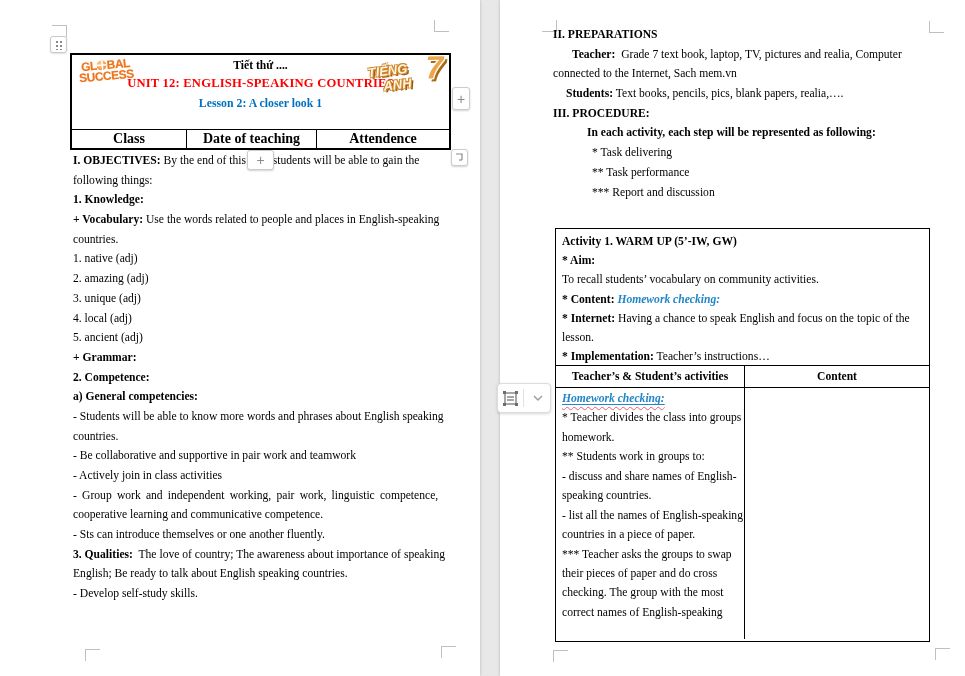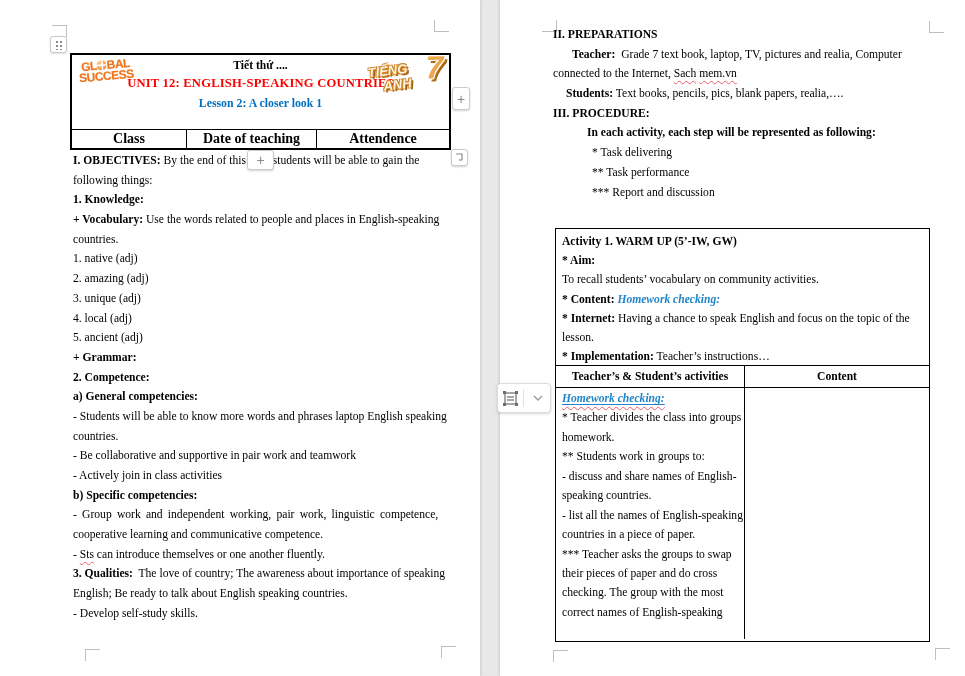--- a/index.html
+++ b/index.html
@@ -64,21 +64,21 @@
   .lp-body { left:73px; top:151px; width:384px; }
   .rp-body { left:53px; top:25px;  width:379px; }
   .ln { height:19.7px; line-height:19.7px; white-space:pre; }
   .ln b { font-weight:bold; }
   .just { word-spacing:2.3px; }
   .ind1 { padding-left:19px; }
   .ind2 { padding-left:13px; }
   .ind3 { padding-left:34px; }
   .ind4 { padding-left:39px; }
 
-  .sq { text-decoration:underline; text-decoration-style:wavy; text-decoration-color:#e85d6f;
+  .sq { text-decoration-style:wavy; text-decoration-color:#e85d6f;
         text-decoration-thickness:1px; text-underline-offset:3px; }
   .hw-link { color:#2186C8; font-weight:bold; font-style:italic; }
   .sq-wrap { text-decoration:underline; text-decoration-style:wavy; text-decoration-color:#e85d6f;
         text-decoration-thickness:1px; text-underline-offset:4px; }
   .ul { text-decoration:underline; text-decoration-style:solid; text-decoration-color:#2186C8;
         text-underline-offset:2px; }
 
   
   .act-table { position:absolute; left:55px; top:228px; width:375px; height:414px; border:1.5px solid #000;
     font-size:11.6px; }
@@ -150,25 +150,24 @@
       <div class="ln"><b>+ Vocabulary:</b><span> Use the words related to people and places in English-speaking</span></div>
       <div class="ln"><span>countries.</span></div>
       <div class="ln"><span>1. native (adj)</span></div>
       <div class="ln"><span>2. amazing (adj)</span></div>
       <div class="ln"><span>3. unique (adj)</span></div>
       <div class="ln"><span>4. local (adj)</span></div>
       <div class="ln"><span>5. ancient (adj)</span></div>
       <div class="ln"><b>+ Grammar:</b></div>
       <div class="ln"><b>2. Competence:</b></div>
       <div class="ln"><b>a) General competencies:</b></div>
-      <div class="ln"><span>- Students will be able to know more words and phrases laptop English speaking</span></div>
+      <div class="ln"><span>- Students will be able to know more words and phrases about English speaking</span></div>
       <div class="ln"><span>countries.</span></div>
       <div class="ln"><span>- Be collaborative and supportive in pair work and teamwork</span></div>
       <div class="ln"><span>- Actively join in class activities</span></div>
-      <div class="ln"><b>b) Specific competencies:</b></div>
       <div class="ln just"><span>- Group work and independent working, pair work, linguistic competence,</span></div>
       <div class="ln"><span>cooperative learning and communicative competence.</span></div>
       <div class="ln"><span>- </span><span class="sq">Sts</span><span> can introduce themselves or one another fluently.</span></div>
       <div class="ln"><b>3. Qualities:</b><span>  The love of country; The awareness about importance of speaking</span></div>
       <div class="ln"><span>English; Be ready to talk about English speaking countries.</span></div>
       <div class="ln"><span>- Develop self-study skills.</span></div>
     </div>
   </div>
 
   <div class="page page-right">

